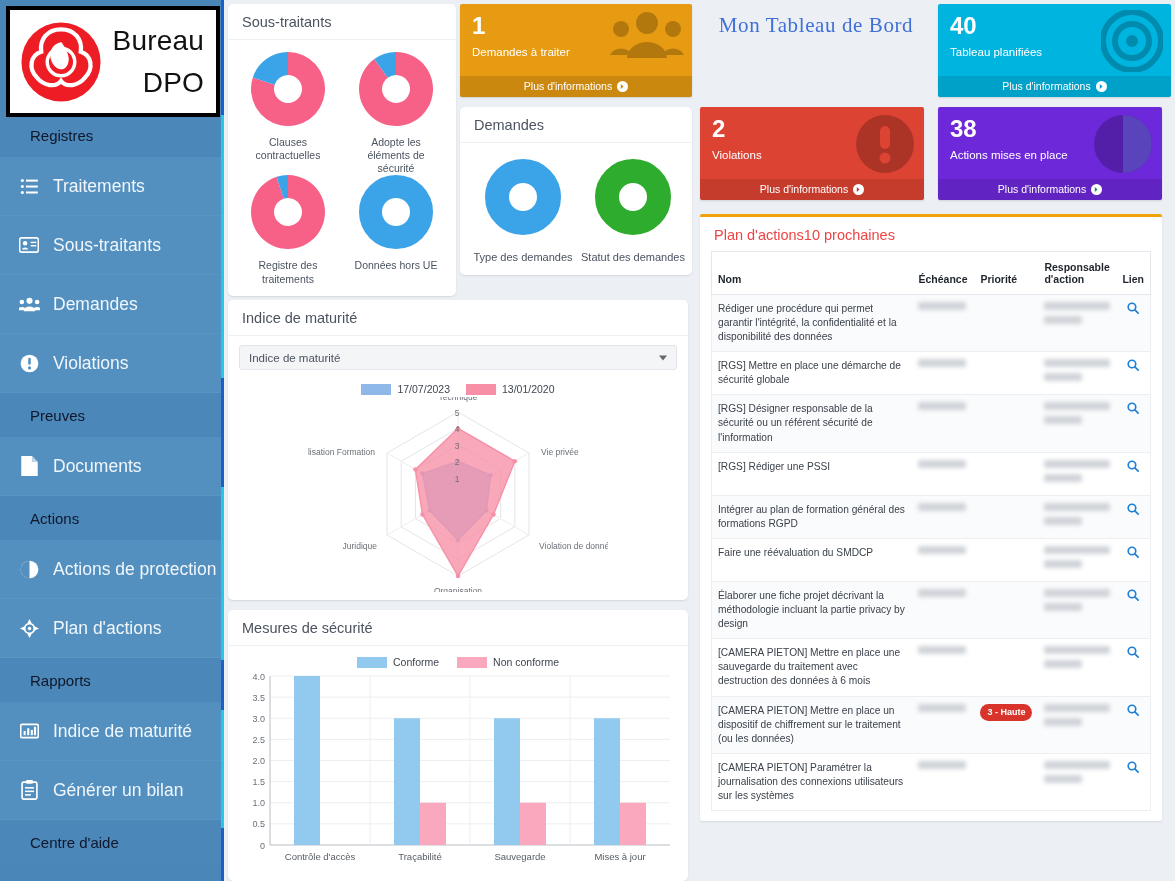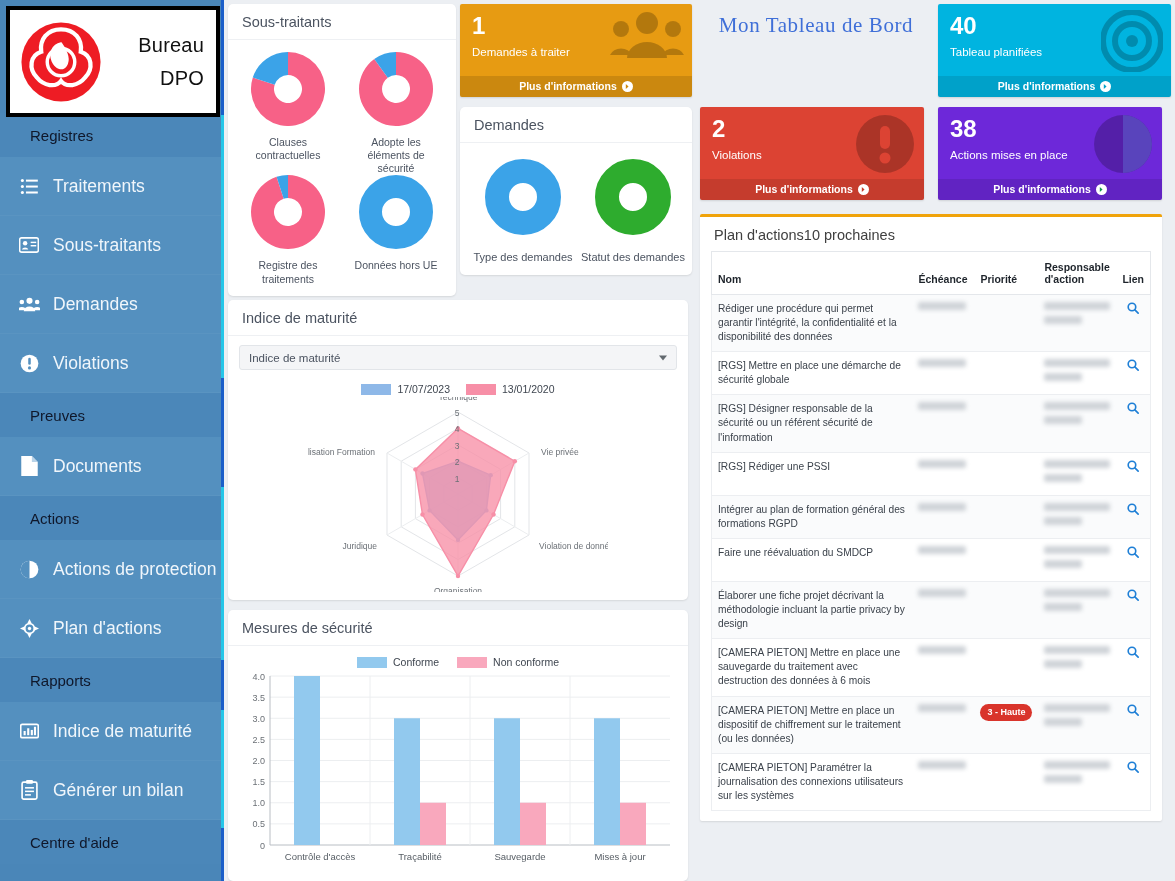--- a/index.html
+++ b/index.html
@@ -45,21 +45,21 @@
     border: 4px solid #000000;
     display: flex; align-items: center;
     z-index: 10;
   }
   .logo-mark { width: 86px; height: 86px; margin-left: 8px; flex: none; }
   .logo-text {
     flex: 1; display: flex; flex-direction: column;
     align-items: flex-end; justify-content: center;
     padding-right: 12px; gap: 10px;
   }
-  .logo-text span { font-size: 20px; color: #111; letter-spacing: .2px; }
+  .logo-text span { font-size: 28px; color: #111; letter-spacing: .2px; }
 
   .nav { position: absolute; top: 113px; left: 0; right: 0; }
   .nav-section {
     height: 44px; display: flex; align-items: center;
     padding-left: 30px;
     color: #0f172a; font-size: 15px;
     background: #4b87b9;
   }
   .nav-item {
     height: 59px; display: flex; align-items: center;
@@ -129,38 +129,37 @@
   }
   .kpi-body { position: relative; padding: 9px 12px 8px 12px; height: 72px; }
   .kpi-num { font-size: 24px; font-weight: bold; line-height: 1.05; }
   .kpi-lab { font-size: 11.5px; margin-top: 8px; }
   .kpi-foot {
     text-align: center; font-size: 10.5px;
     padding: 4px 0 5px 0;
     background: rgba(0,0,0,.10);
     display: flex; align-items: center; justify-content: center; gap: 5px;
     cursor: pointer;
-    font-weight: bold;
   }
   .kpi-art { position: absolute; right: 8px; top: 6px; opacity: .22; }
 
   .dash-title {
     position: absolute; left: 700px; top: 13px; width: 232px;
     text-align: center; font-family: "Liberation Serif", serif;
     font-size: 21px; color: #3f6fd8; letter-spacing: .6px;
   }
 
   
   .plan {
     position: absolute; left: 700px; top: 214px; width: 462px;
     background: #fff; border-top: 3px solid #f0a30a; border-radius: 2px;
     box-shadow: 0 1px 2px rgba(0,0,0,.10);
     padding-bottom: 10px;
   }
-  .plan-title { padding: 10px 14px 8px 14px; font-size: 14.5px; color: #404040; }
+  .plan-title { padding: 10px 14px 8px 14px; font-size: 14.5px; color: #ef4444; }
   table { width: calc(100% - 22px); margin: 0 11px; border-collapse: collapse; }
   thead th {
     font-size: 10.5px; color: #1e242b; font-weight: bold; text-align: left;
     padding: 9px 6px; vertical-align: bottom;
     border-bottom: 1px solid #e4e7eb; border-top: 1px solid #e4e7eb;
   }
   thead th:first-child { border-left: 1px solid #e4e7eb; }
   thead th:last-child { border-right: 1px solid #e4e7eb; }
   tbody td {
     font-size: 10.2px; color: #3b424b; padding: 7px 6px;

